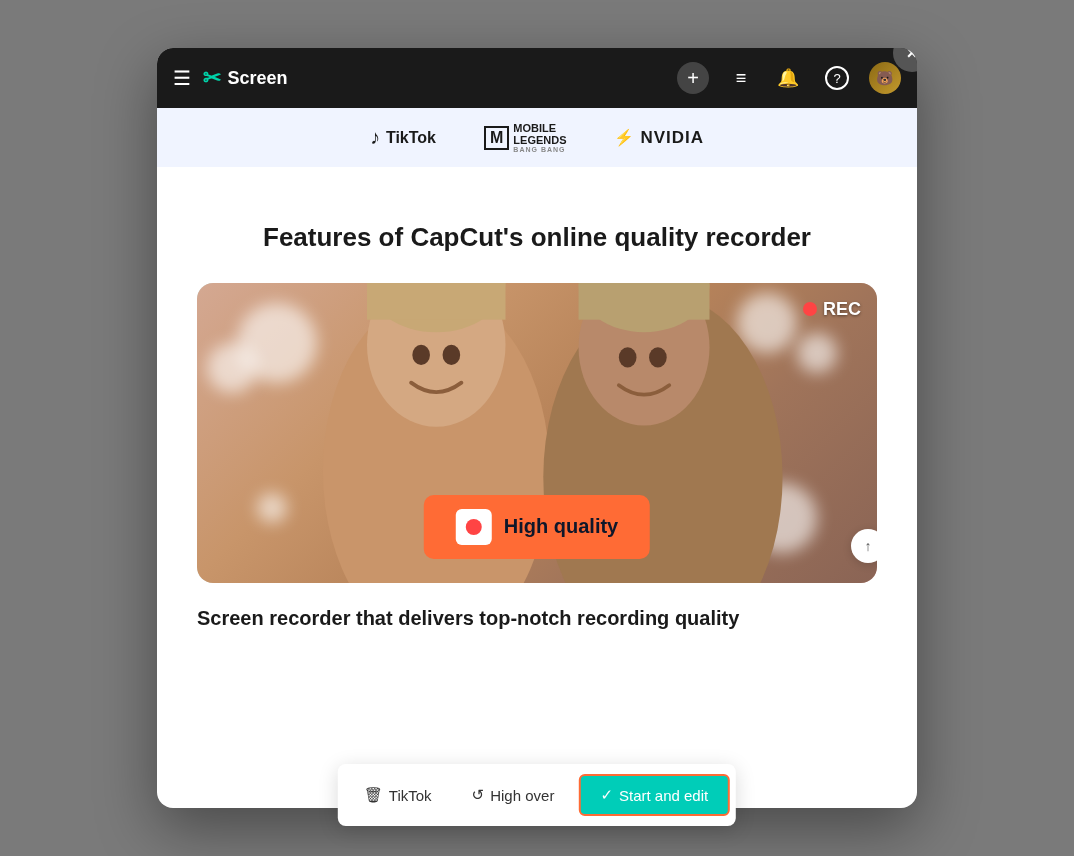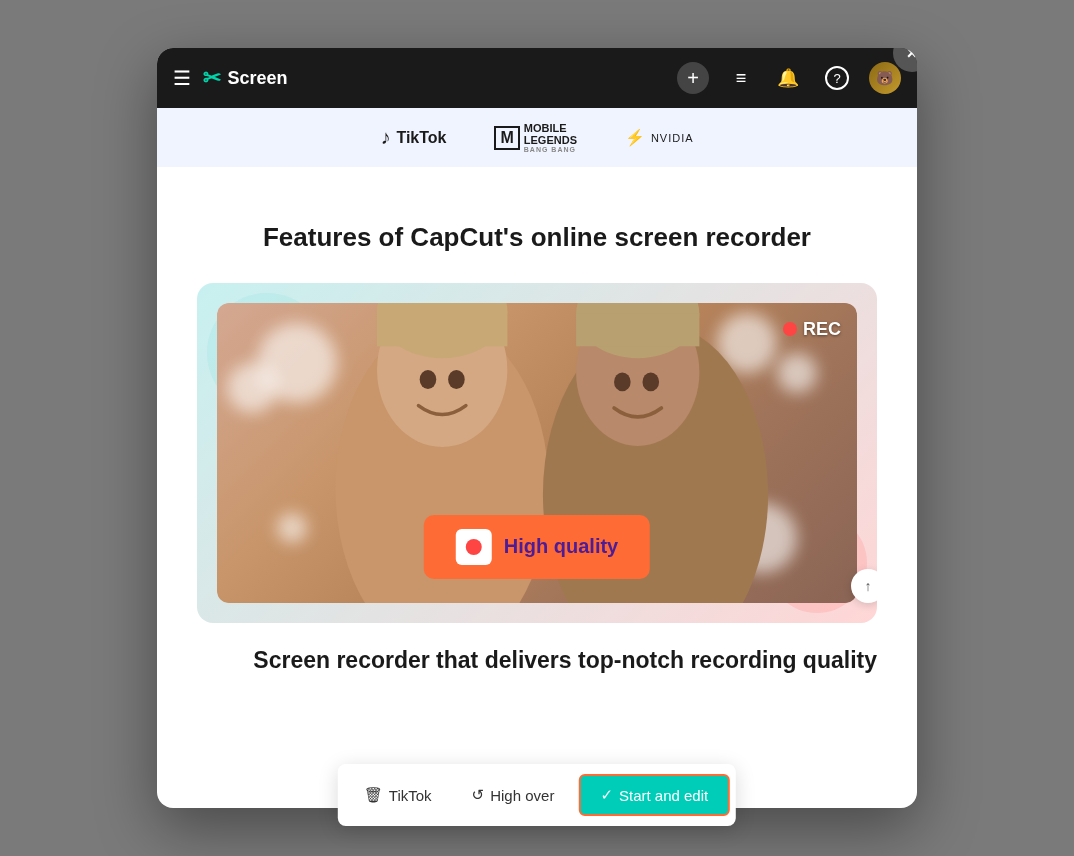--- a/index.html
+++ b/index.html
@@ -152,21 +152,20 @@
       margin-bottom: 28px;
       line-height: 1.3;
     }
 
     
     .feature-card {
       position: relative;
       border-radius: 16px;
       overflow: hidden;
       background: linear-gradient(135deg, #c8f0f0 0%, #ffd6d6 100%);
-      padding: 20px;
       display: flex;
       align-items: center;
       justify-content: center;
     }
     .feature-card-inner {
       position: relative;
       width: 100%;
       border-radius: 12px;
       overflow: hidden;
     }
@@ -208,21 +207,21 @@
       border-radius: 50%;
     }
 
     
     .high-quality-btn {
       position: absolute;
       bottom: 24px;
       left: 50%;
       transform: translateX(-50%);
       background: #ff6b35;
-      color: #4c1d95;
+      color: #0f172a;
       padding: 14px 32px;
       border-radius: 10px;
       display: flex;
       align-items: center;
       gap: 12px;
       font-size: 20px;
       font-weight: 600;
       white-space: nowrap;
       cursor: pointer;
     }
@@ -255,25 +254,25 @@
       align-items: center;
       justify-content: center;
       box-shadow: 0 2px 8px rgba(0,0,0,0.15);
       cursor: pointer;
       font-size: 14px;
       color: #555;
     }
 
     
     .subtitle {
-      font-size: 23px;
+      font-size: 20px;
       font-weight: 700;
       color: #1a1a1a;
       margin-top: 24px;
-      text-align: right;
+      text-align: left;
     }
 
     
     .cursor {
       position: absolute;
       top: 222px;
       left: 50%;
       width: 2px;
       height: 18px;
       background: #333;
@@ -381,31 +380,31 @@
         <div style="display:flex;align-items:center;gap:4px;">
           <span style="font-size:16px;font-weight:900;border:2px solid #1a1a1a;padding:1px 4px;">M</span>
           <div style="text-align:left;">
             <div style="font-size:11px;font-weight:800;line-height:1.1;">MOBILE<br>LEGENDS</div>
             <div style="font-size:7px;letter-spacing:1px;color:#888;">BANG BANG</div>
           </div>
         </div>
       </div>
       <div class="partner-logo">
         <span style="color:#76b900;font-size:16px;">⚡</span>
-        <span style="font-size:11px;font-weight:400;letter-spacing:1px;">NVIDIA</span>
+        <span style="font-size:17px;font-weight:700;letter-spacing:1px;">NVIDIA</span>
       </div>
     </div>
 
     <div style="position:relative;height:30px;">
       <div class="cursor"></div>
     </div>
 
     <div class="main-content">
 
-      <h1 class="page-title">Features of CapCut's online screen recorder</h1>
+      <h1 class="page-title">Features of CapCut's online quality recorder</h1>
 
       <div class="feature-card">
 
         <div style="position:absolute;top:10px;left:10px;width:120px;height:120px;background:#b0e8e8;border-radius:50%;opacity:0.5;"></div>
         <div style="position:absolute;bottom:10px;right:10px;width:100px;height:100px;background:#ffb0b0;border-radius:50%;opacity:0.5;"></div>
 
         <div class="feature-card-inner">
 
           <div class="photo-container">
 

